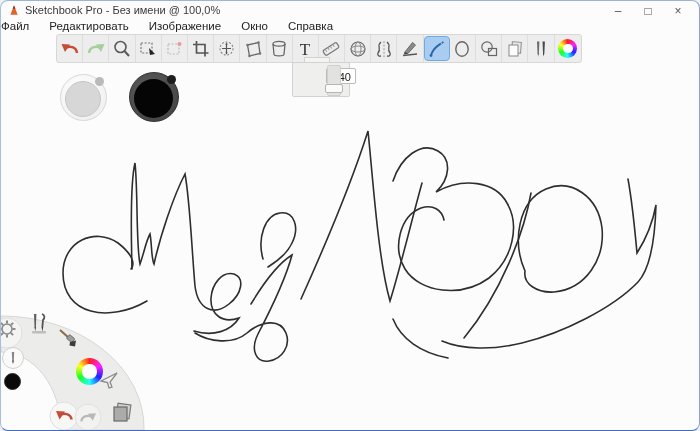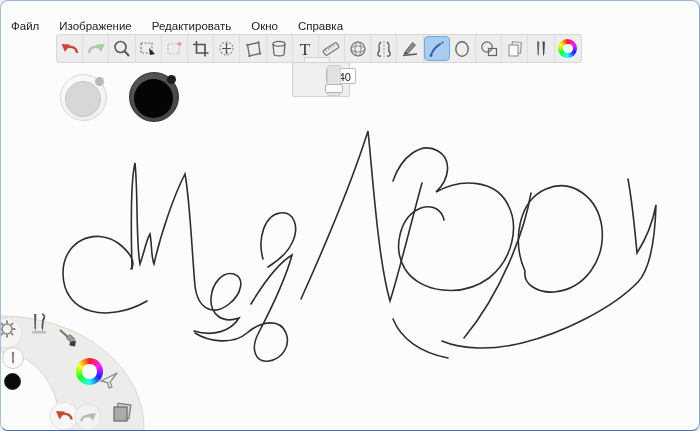--- a/index.html
+++ b/index.html
@@ -7,21 +7,21 @@
   .window{position:absolute;inset:0;background:#fcfcfc;border:1px solid;border-color:#9db4d6 #8aa5cd #3f6fba #a9bedd;border-radius:8px;box-sizing:border-box;overflow:hidden;}
 
   
   .titlebar{position:absolute;left:0;top:0;right:0;height:17px;}
   .app-icon{position:absolute;left:8px;top:4px;width:11px;height:11px;}
   .title-text{position:absolute;left:24px;top:3px;font-size:11px;color:#3a3a3a;white-space:nowrap;}
   .win-controls{position:absolute;right:6px;top:0;height:20px;display:flex;}
   .win-btn{width:30px;height:20px;display:flex;align-items:center;justify-content:center;font-size:12px;color:#555;}
 
   
-  .menubar{position:absolute;left:0;top:17px;right:0;height:15px;display:flex;align-items:center;padding-left:10px;gap:0;}
+  .menubar{position:absolute;left:0;top:17px;right:0;height:15px;display:flex;align-items:center;padding-left:0;gap:0;}
   .menu-item{font-size:11.5px;color:#222;padding:0 10px;height:15px;display:flex;align-items:center;}
   .menu-item:first-child{padding-left:0;}
 
   
   .toolbar{position:absolute;left:55px;top:33px;height:29px;display:flex;background:#ecedec;border:1px solid #d7d7d5;border-radius:3px;box-sizing:border-box;align-items:stretch;}
   .tcell{width:26.2px;display:flex;align-items:center;justify-content:center;border-right:1px solid #dddddc;box-sizing:border-box;}
   .tcell:last-child{border-right:none;}
   .tcell.selected{background:#a9cdf0;border:1px solid #74a9de;border-radius:4px;margin:1px 0;}
   .tcell svg{display:block;}
 
@@ -45,25 +45,37 @@
 
   
   .lagoon{position:absolute;left:0;bottom:0;width:170px;height:145px;}
   .lagoon-icon{position:absolute;}
 </style>
 </head>
 <body>
 
 <div class="window">
 
+  <div class="titlebar">
+    <svg class="app-icon" viewBox="0 0 12 12">
+      <polygon points="5.5,0.5 9.5,10.5 1.5,10.5" fill="#e2622b"></polygon>
+      <polygon points="5.5,0.5 7,4 4,4" fill="#8a2f10"></polygon>
+    </svg>
+    <div class="title-text">Sketchbook Pro - Без имени @ 100,0%</div>
+    <div class="win-controls">
+      <div class="win-btn">–</div>
+      <div class="win-btn">□</div>
+      <div class="win-btn">×</div>
+    </div>
+  </div>
 
   <div class="menubar">
     <div class="menu-item">Файл</div>
+    <div class="menu-item">Редактировать</div>
     <div class="menu-item">Изображение</div>
-    <div class="menu-item">Редактировать</div>
     <div class="menu-item">Окно</div>
     <div class="menu-item">Справка</div>
   </div>
 
   <div class="toolbar">
     <div class="tcell">
       <svg width="20" height="20" viewBox="0 0 20 20">
           <path d="M17,14 C16.5,8 9,6 5.5,9.5" stroke="#c64b38" stroke-width="2.4" fill="none"></path>
           <polygon points="1.5,5 10,5.5 5,13" fill="#c64b38"></polygon>
         </svg>

